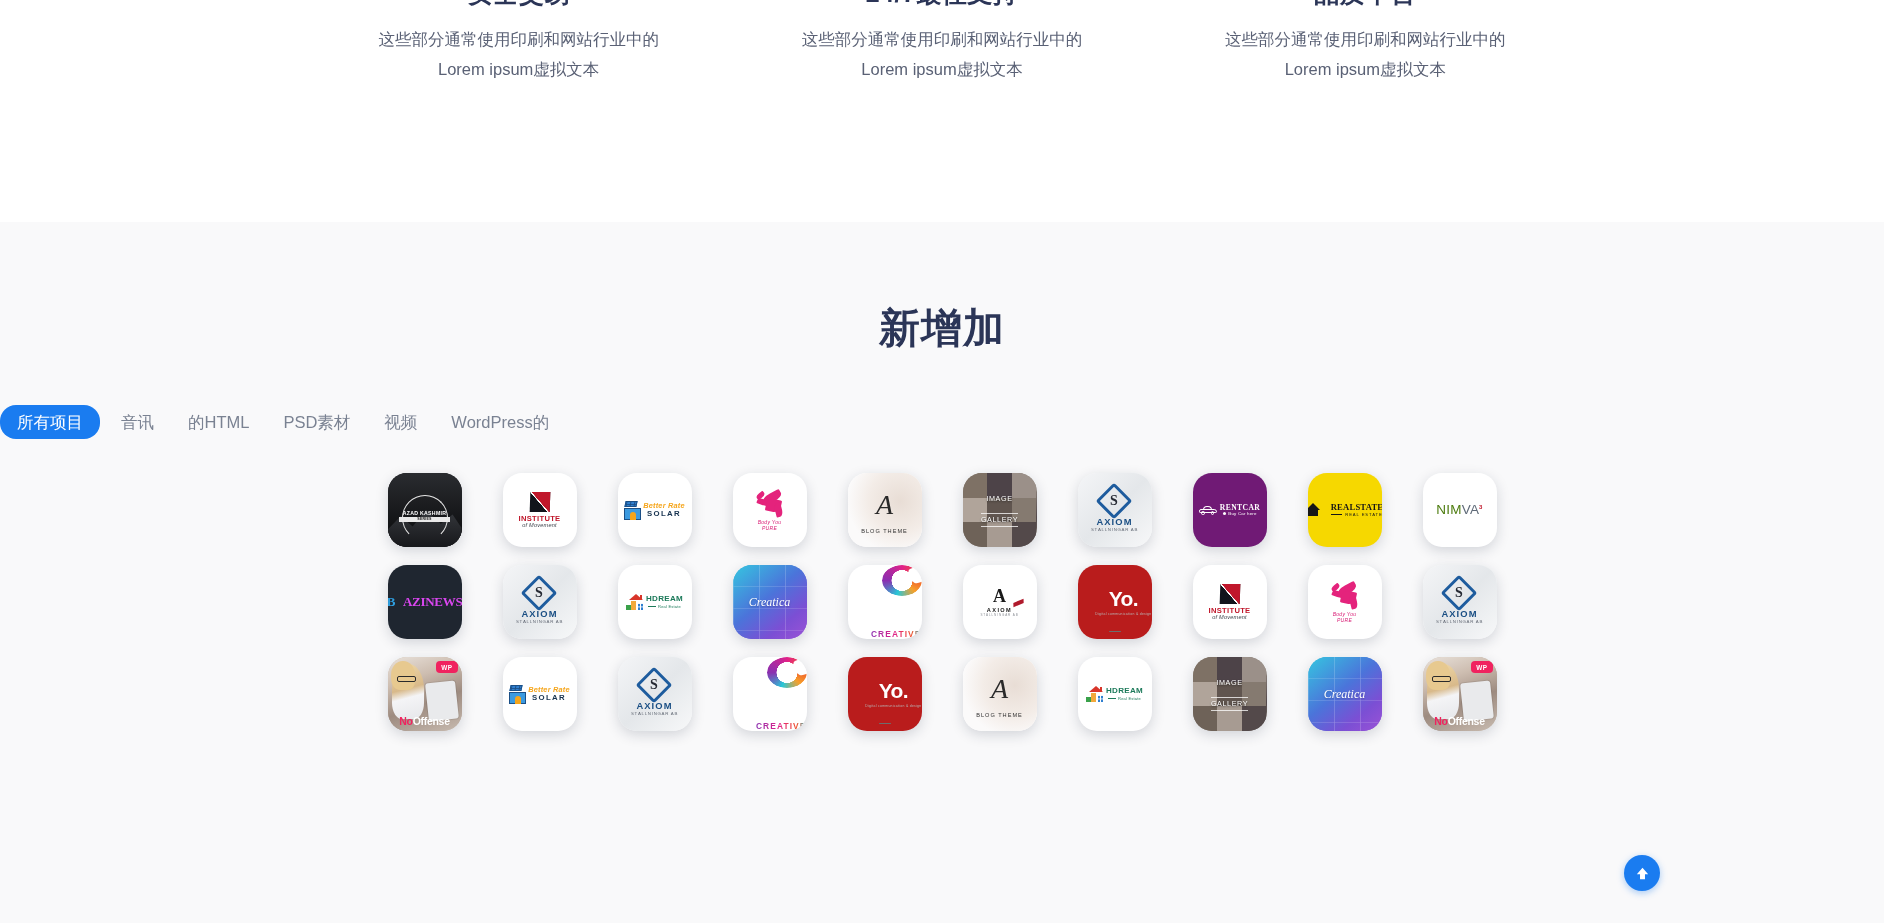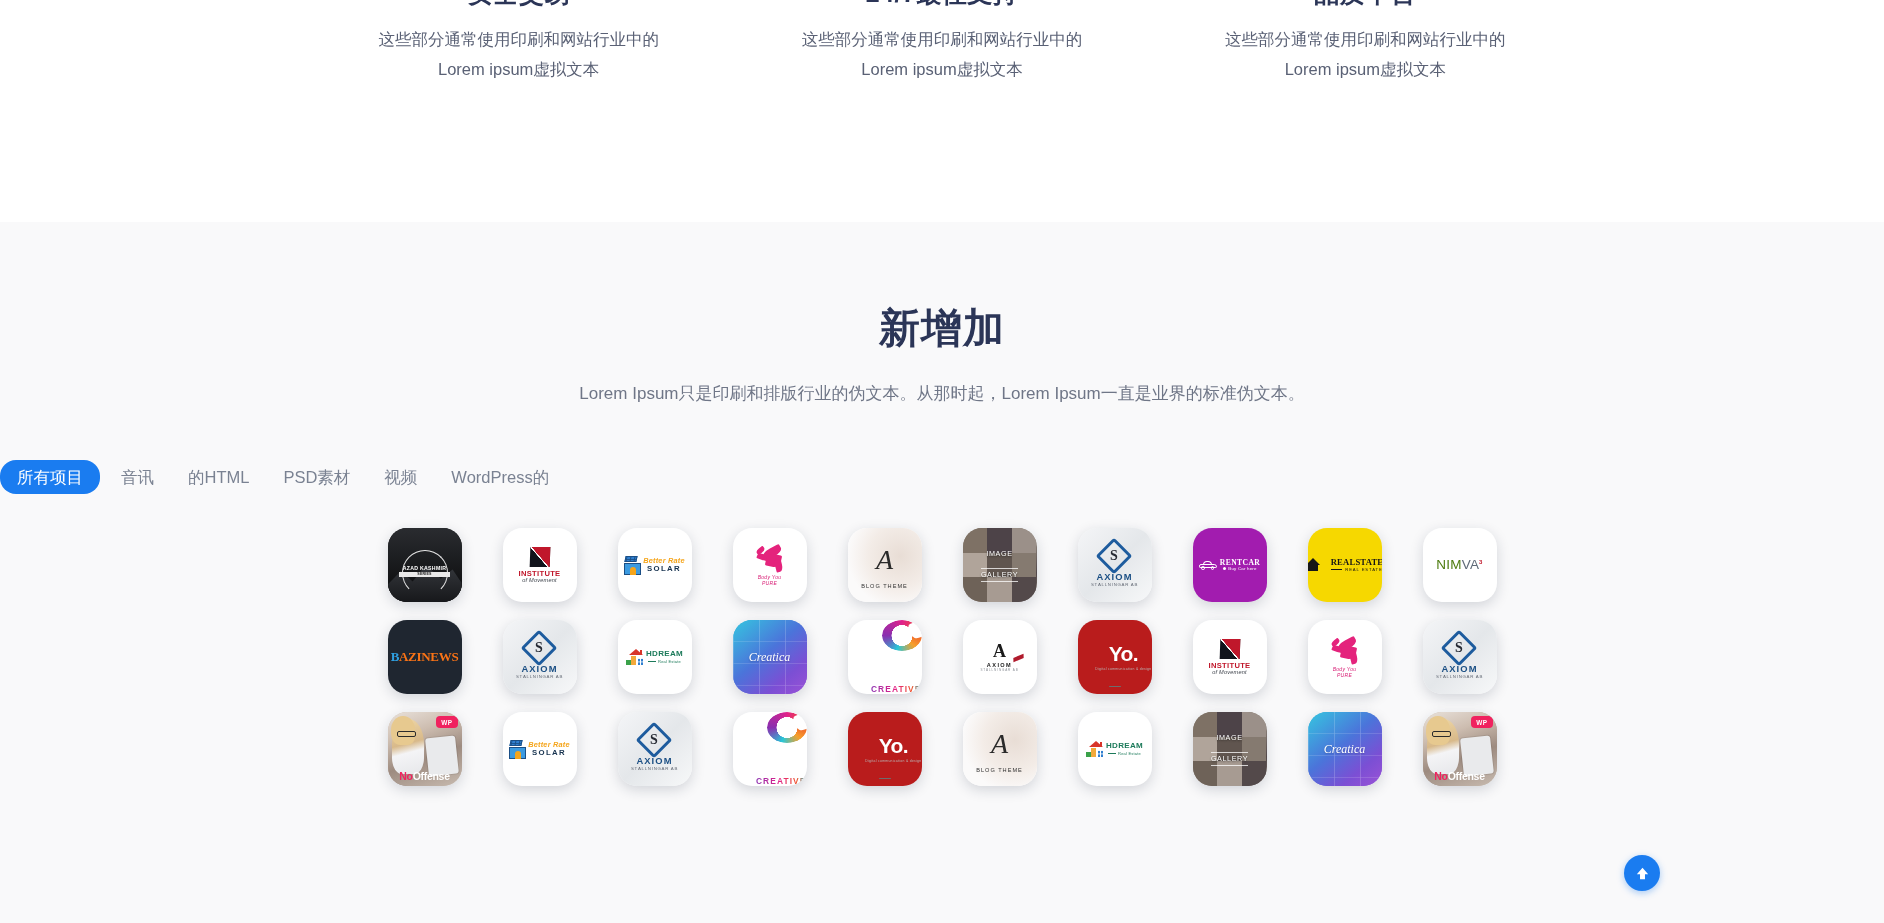--- a/index.html
+++ b/index.html
@@ -125,21 +125,21 @@
     text-align: center;
     line-height: 1.05;
     pointer-events: none;
   }
 
   
   .bg-dark   { background: #141414; }
   .bg-navy   { background: #1f2630; }
   .bg-black  { background: #b91c1c; justify-content: flex-end; }
   .bg-white  { background: #ffffff; }
-  .bg-red    { background: #a21caf; }
+  .bg-red    { background: #701a75; }
   .bg-yellow { background: #f6d800; }
   .bg-silver { background: linear-gradient(135deg,#f4f5f7 0%,#e4e7ea 50%,#f7f8f9 100%); }
   .bg-gal    { background:
       linear-gradient(135deg,#8e8276 0%,#6b5f57 30%,#9a8f85 55%,#52484a 80%,#7d7269 100%); }
   .bg-creatica { background: linear-gradient(140deg,#2bb6d6 0%,#5a63d8 55%,#8b4fd6 100%); }
   .bg-photo  { background: linear-gradient(150deg,#cfc0b2 0%,#b9a596 40%,#8d7f78 70%,#d8cdc3 100%); }
 
   
   .kashmir-sky { position:absolute; inset:0; background: linear-gradient(180deg,#2a2c30 0%,#121315 70%,#0a0a0b 100%); }
   .kashmir-mtn { position:absolute; left:0; right:0; bottom:0; height:58%;
@@ -251,21 +251,21 @@
   
   .nim { font-size:13.5px; letter-spacing:.2px; position:relative; }
   .nim .a { color:#4d7c0f; font-weight:normal;text-align:right; }
   .nim .b { color:#5f6a78; }
   .nim sup { color:#c0172b; font-size:6px; font-weight:bold; vertical-align:super; }
 
   
   .bz { font-size:13px; font-weight:bold; letter-spacing:-.3px;
        font-family:"Liberation Serif", serif; }
   .bz .bb { color:#2f9fe0; }
-  .bz .ww { color:#f97316; }
+  .bz .ww { color:#d946ef;padding-left:8px; }
 
   
   .hd-row { display:flex; align-items:center; gap:2px; }
   .hd-home { width:18px; height:16px; position:relative; }
   .hd-home .rf { position:absolute; top:0; left:3px; width:0; height:0;
      border-left:7px solid transparent; border-right:7px solid transparent;
      border-bottom:6px solid #d8352a; }
   .hd-home .ch { position:absolute; top:1px; right:2px; width:2.4px; height:4px; background:#d8352a;}
   .hd-home .w1 { position:absolute; bottom:0; left:5px; width:5px; height:9px; background:#f2a93b;}
   .hd-home .w2 { position:absolute; bottom:0; left:11px; width:6px; height:7px; background:#2f7fd0;
@@ -370,21 +370,20 @@
       <div class="feature">
         <div class="feature-title">品质平台</div>
         <div class="feature-desc">这些部分通常使用印刷和网站行业中的Lorem ipsum虚拟文本</div>
       </div>
     </div>
   </div>
 
   <div class="newsection">
     <div class="sec-head">
       <div class="sec-title">新增加</div>
-      <div class="sec-sub">Lorem Ipsum只是印刷和排版行业的伪文本。从那时起，Lorem Ipsum一直是业界的标准伪文本。</div>
     </div>
 
     <div class="filters" id="filters">
         <div class="filter active">所有项目</div>
         <div class="filter">音讯</div>
         <div class="filter">的HTML</div>
         <div class="filter">PSD素材</div>
         <div class="filter">视频</div>
         <div class="filter">WordPress的</div>
       </div>

